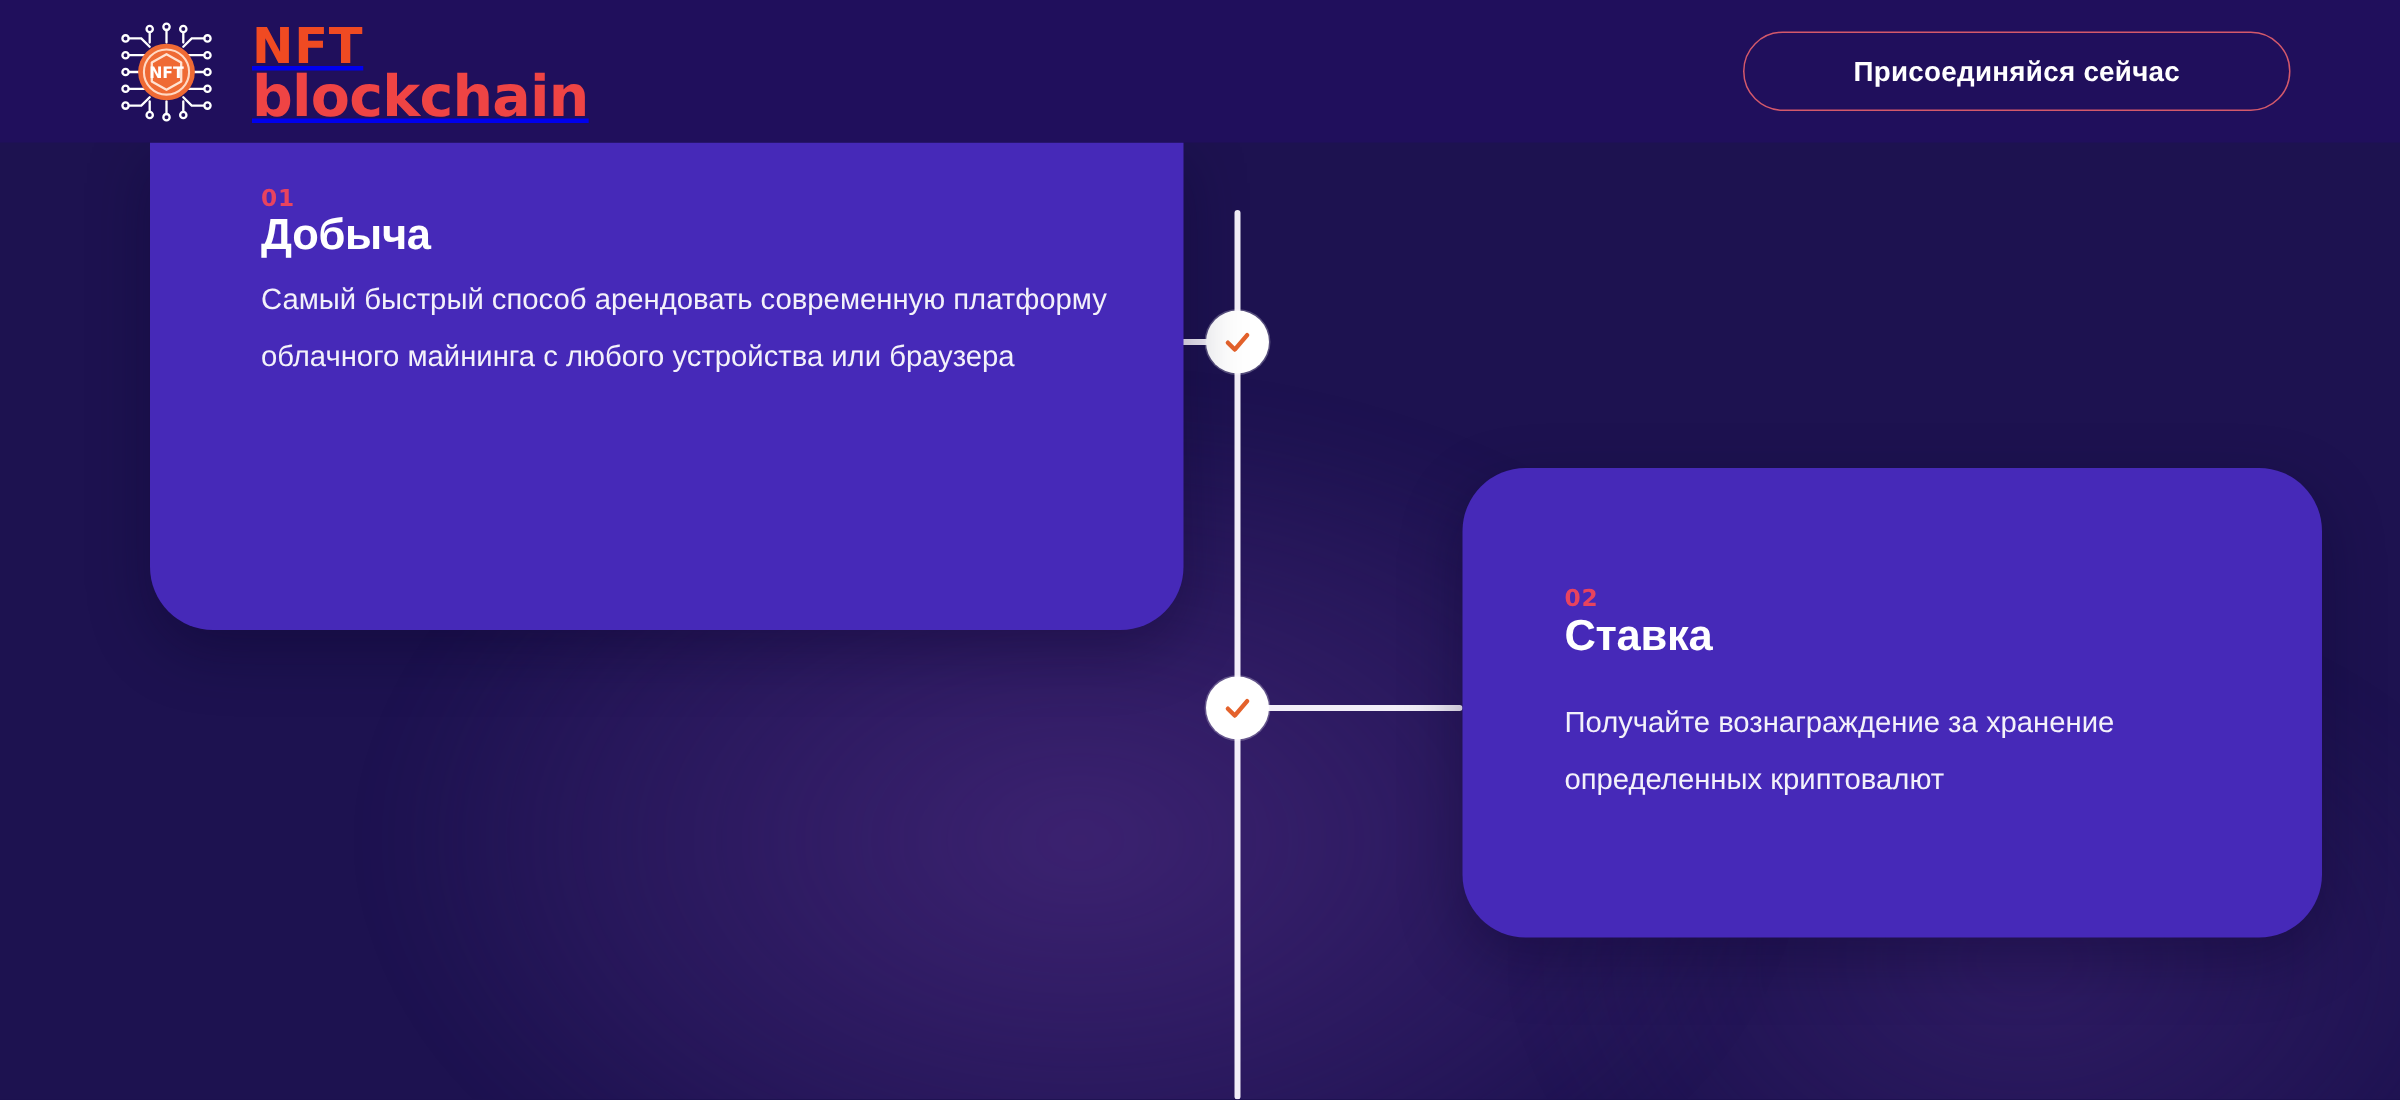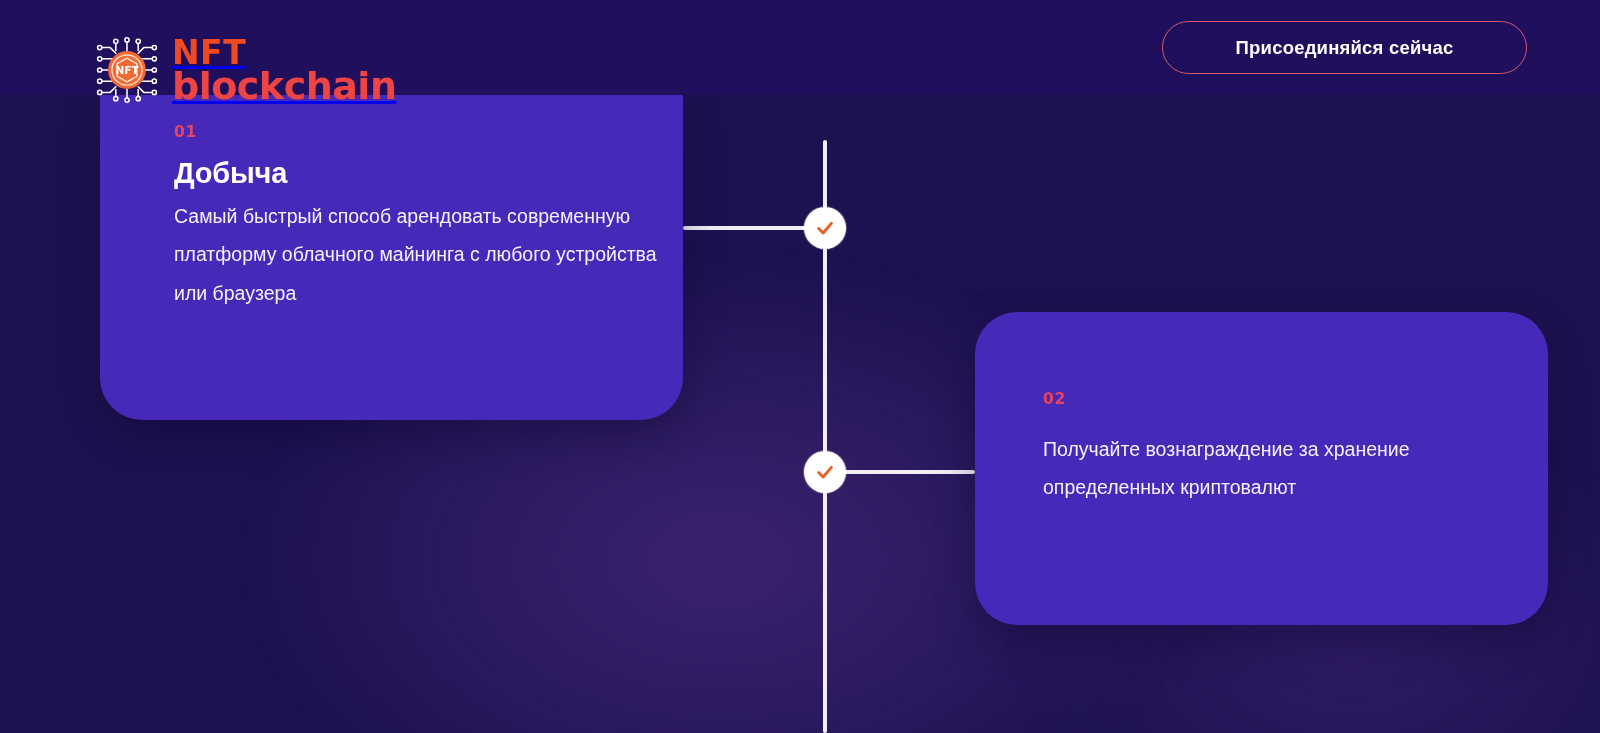--- a/index.html
+++ b/index.html
@@ -57,27 +57,26 @@
     width: 1600px;
     height: 95px;
     background: #200f5c;
     z-index: 40;
     display: flex;
     align-items: center;
   }
 
   .logo {
     position: absolute;
-    left: 92px;
+    left: 76px;
     top: 11px;
     display: flex;
     align-items: center;
-    gap: 10px;
+    gap: 22px;
     height: 74px;
-    margin-top: 22px;
   }
   .logo-mark {
     width: 70px;
     height: 70px;
     flex: 0 0 70px;
     display: block;
   }
   .logo-words {
     display: flex;
     flex-direction: column;
@@ -162,21 +161,21 @@
   
   .card {
     position: absolute;
     background: #4629b8;
     z-index: 30;
     box-shadow: 0 14px 40px rgba(10, 4, 40, 0.35);
   }
   .card-1 {
     left: 100px;
     top: 95px;
-    width: 583px;
+    width: 689px;
     height: 325px;
     border-radius: 0 0 42px 42px;
     padding: 28px 22px 0 74px;
   }
   .card-2 {
     left: 975px;
     top: 312px;
     width: 573px;
     height: 313px;
     border-radius: 42px;
@@ -188,21 +187,21 @@
     font-size: 15.5px;
     font-weight: bold;
     letter-spacing: 0.6px;
     font-family: "DejaVu Sans", sans-serif;
   }
   .card-title {
     color: #ffffff;
     font-size: 29px;
     font-weight: bold;
     letter-spacing: -0.2px;
-    margin-top: 16px;
+    margin-top: 0;
     font-family: "Liberation Sans", sans-serif;
   }
   .card-text {
     color: #f3f1fa;
     font-size: 19.5px;
     line-height: 1.97;
     margin-top: 7px;
     font-family: "Liberation Sans", sans-serif;
     font-weight: normal;
   }
@@ -237,20 +236,21 @@
   </div>
 
   <div class="card card-1">
     <div class="card-num">01</div>
     <div class="card-title">Добыча</div>
     <div class="card-text">Самый быстрый способ арендовать современную платформу облачного майнинга с любого устройства или браузера</div>
   </div>
 
   <div class="card card-2">
     <div class="card-num">02</div>
+    <div class="card-title">Ставка</div>
     <div class="card-text">Получайте вознаграждение за хранение определенных криптовалют</div>
   </div>
 
   <div class="header">
 
     <a class="logo" href="#">
       <span class="logo-mark">
         <svg class="logo-mark" viewBox="0 0 100 100" fill="none">
 
           <g stroke="#ffffff" stroke-width="2.2" fill="none" stroke-linecap="round">

